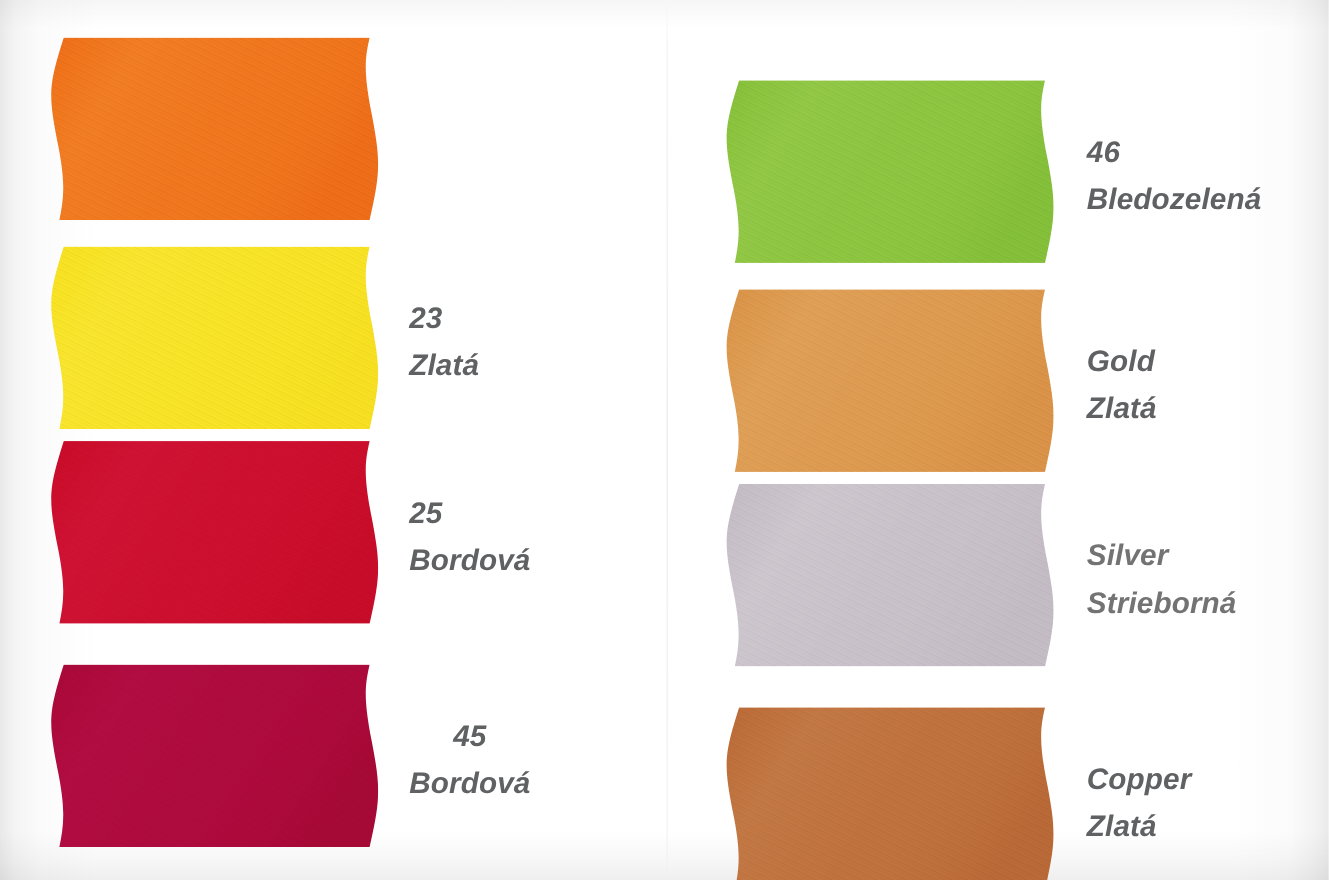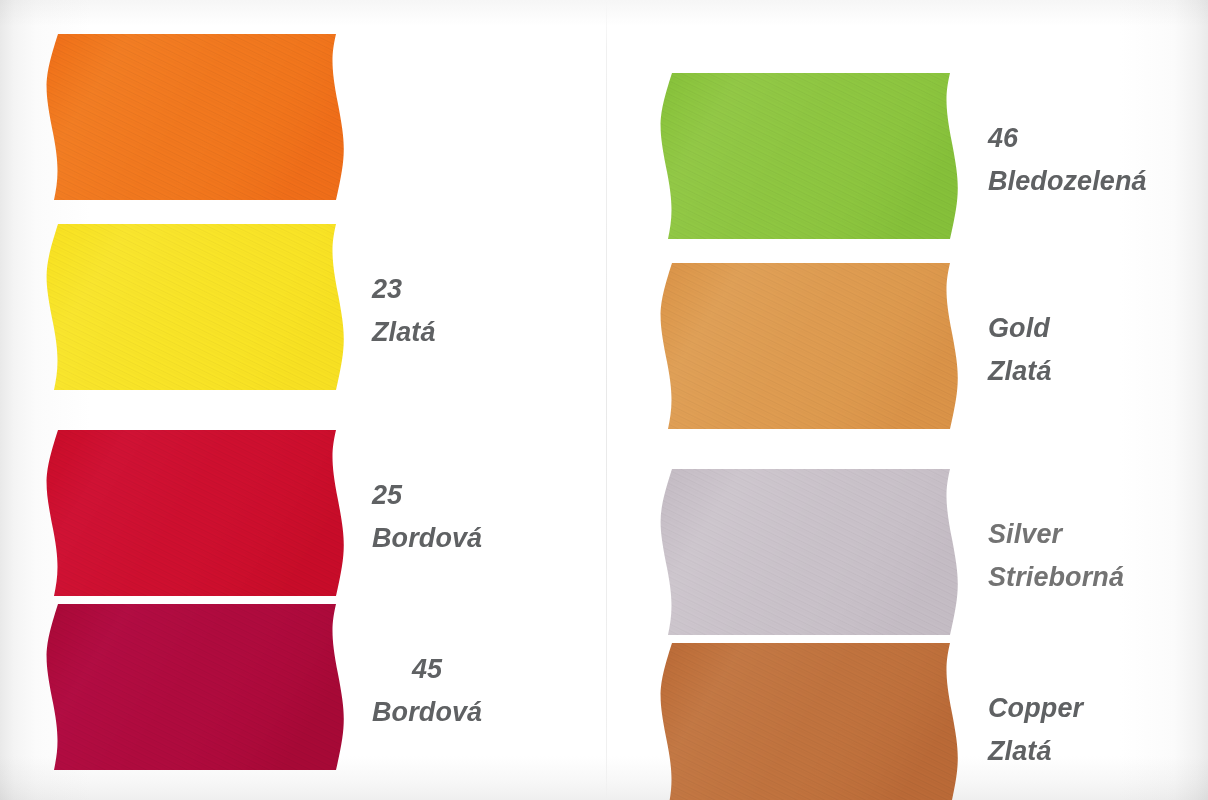--- a/index.html
+++ b/index.html
@@ -51,21 +51,21 @@
   .col-right { left: 606px; width: 723px; margin-top: 39px; }
 
   .row {
     position: absolute;
     left: 0;
     width: 100%;
     height: 190px;
   }
   .row.r0 { top: 12px; }
   .row.r1 { top: 202px; text-decoration: underline; }
-  .row.r2 { top: 408px; text-decoration: underline; }
+  .row.r2 { top: 379px; text-decoration: underline; }
   .row.r3 { top: 582px; }
 
   
   .swatch-wrap {
     position: absolute;
     top: 22px;
     width: 310px;
     height: 166px;
   }
   .col-left  .swatch-wrap { left: 40px; }

